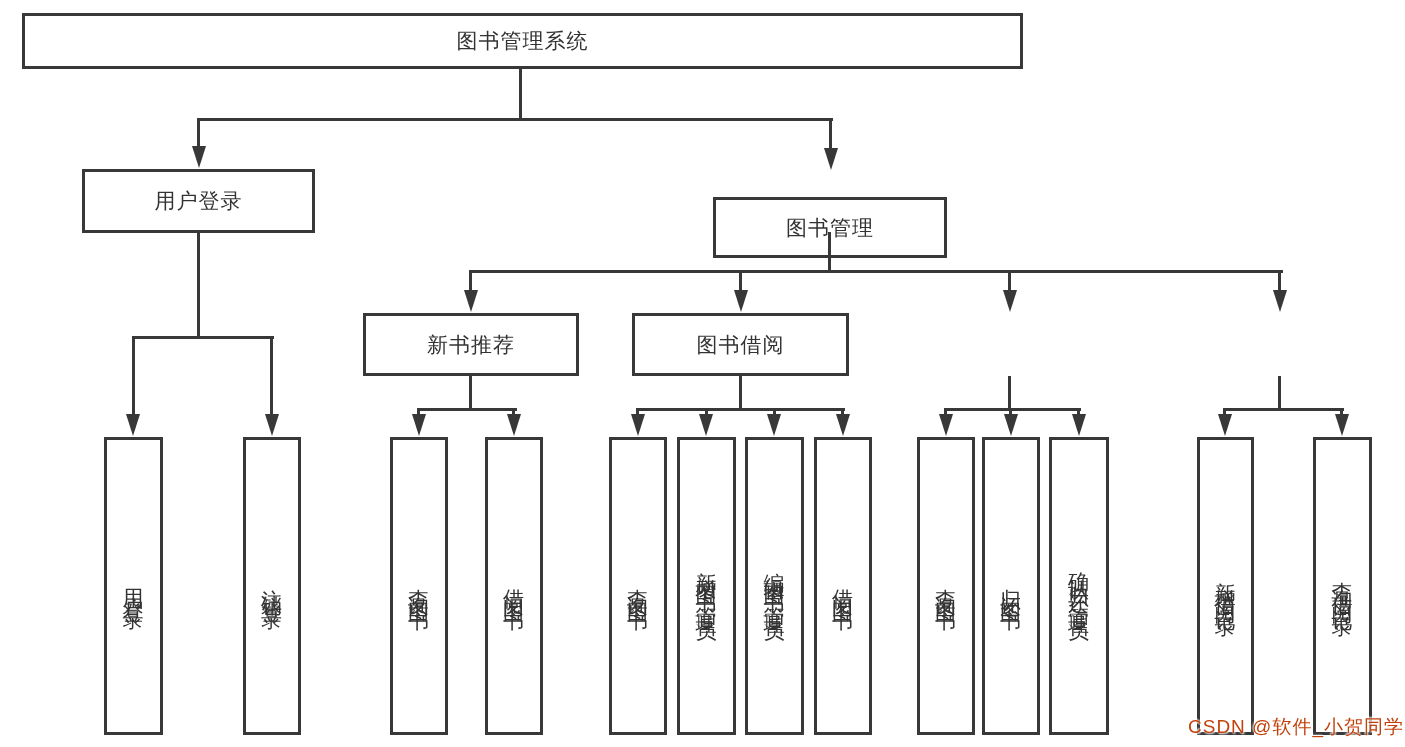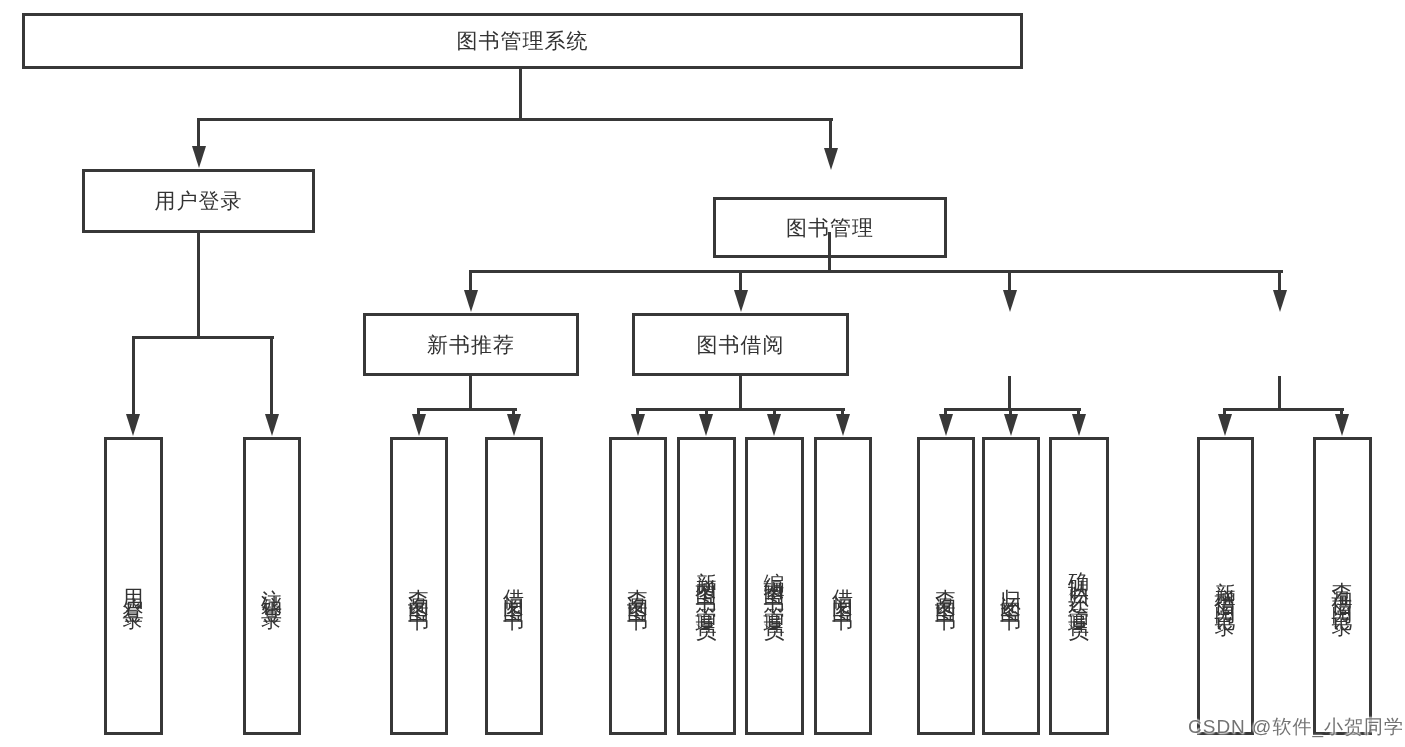--- a/index.html
+++ b/index.html
@@ -18,21 +18,21 @@
     writing-mode:vertical-rl;text-orientation:mixed;
     font-size:21px;color:#333333;letter-spacing:7px;line-height:1;
   }
   .ln{position:absolute;background:#383838;}
   .arrow{
     position:absolute;width:0;height:0;
     border-left:7px solid transparent;border-right:7px solid transparent;
     border-top:22px solid #383838;
   }
   .watermark{
-    position:absolute;left:1188px;top:714px;font-size:19px;color:#737373;
+    position:absolute;left:1188px;top:714px;font-size:19px;color:#c2410c;
     letter-spacing:1px;white-space:nowrap;z-index:5;
     text-shadow:0 0 2px #ffffff,1px 1px 2px #ffffff,-1px -1px 2px #ffffff;
   }
 </style>
 </head>
 <body>
 
 <div class="canvas">
 
   <div class="box" style="left:22px;top:13px;width:1001px;height:56px;">

